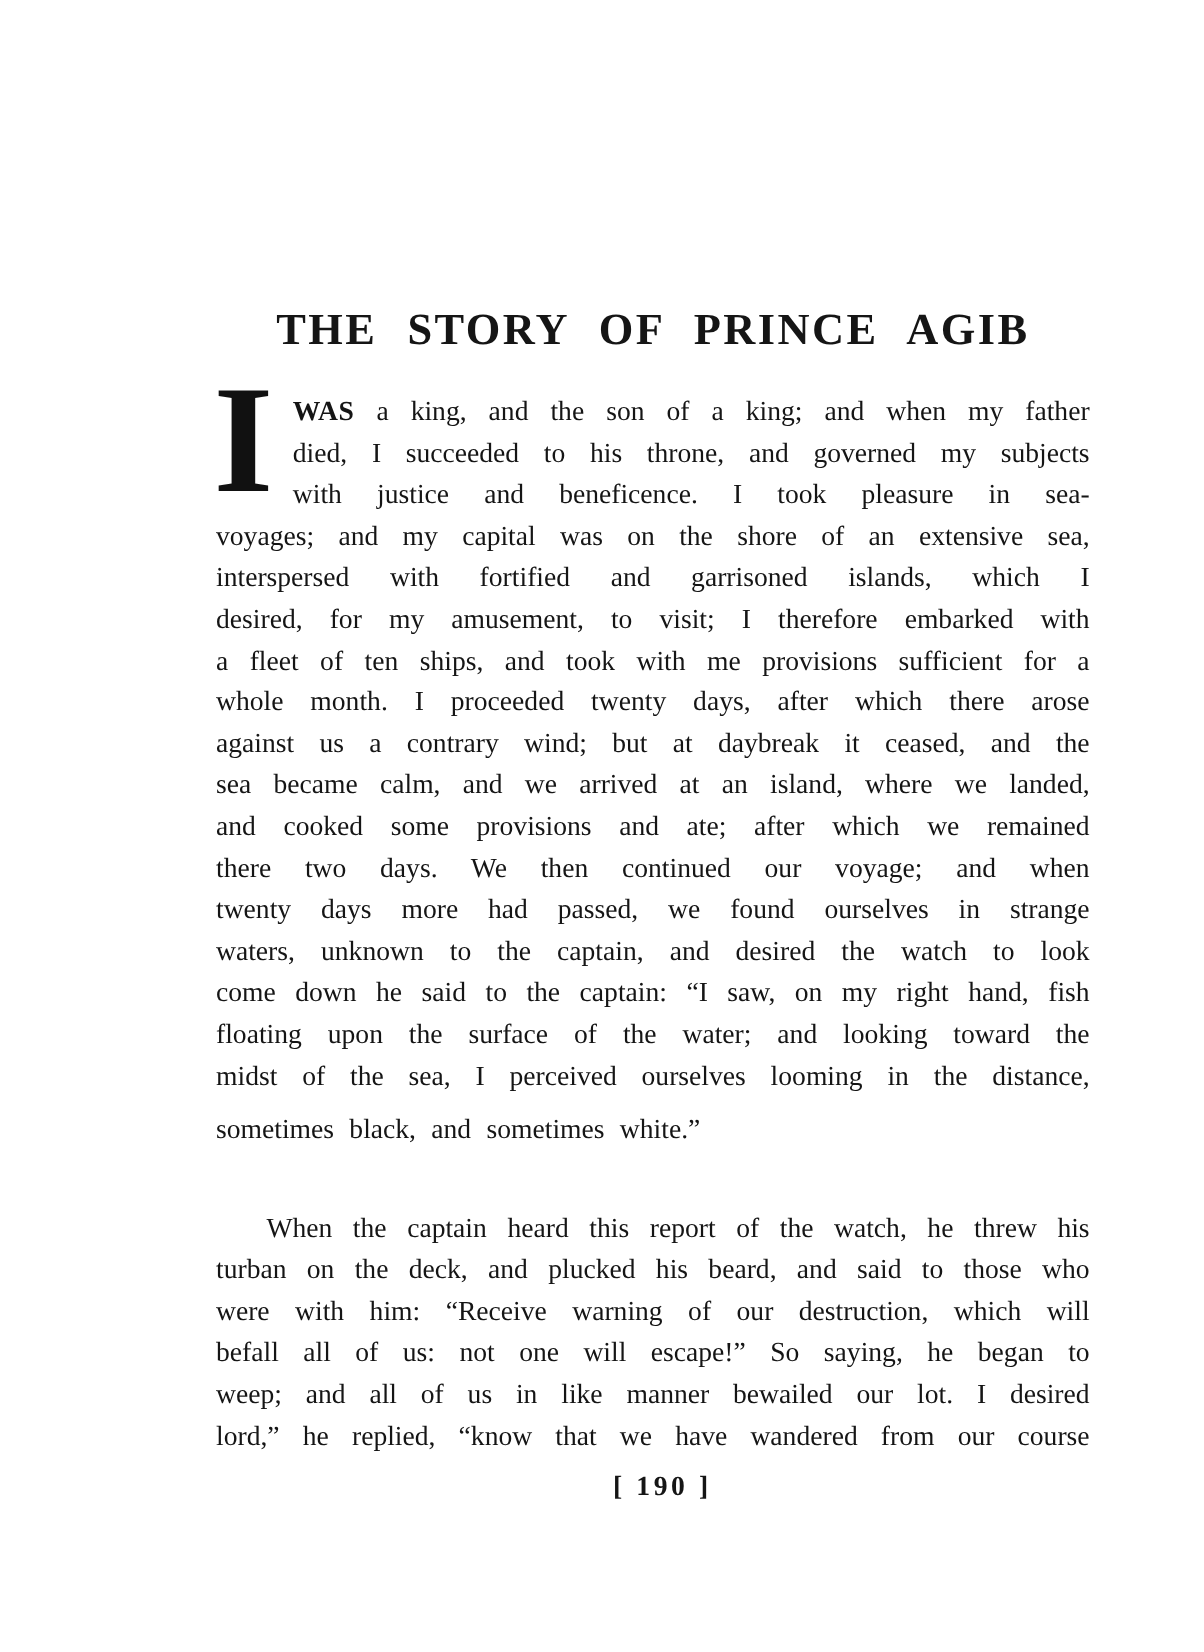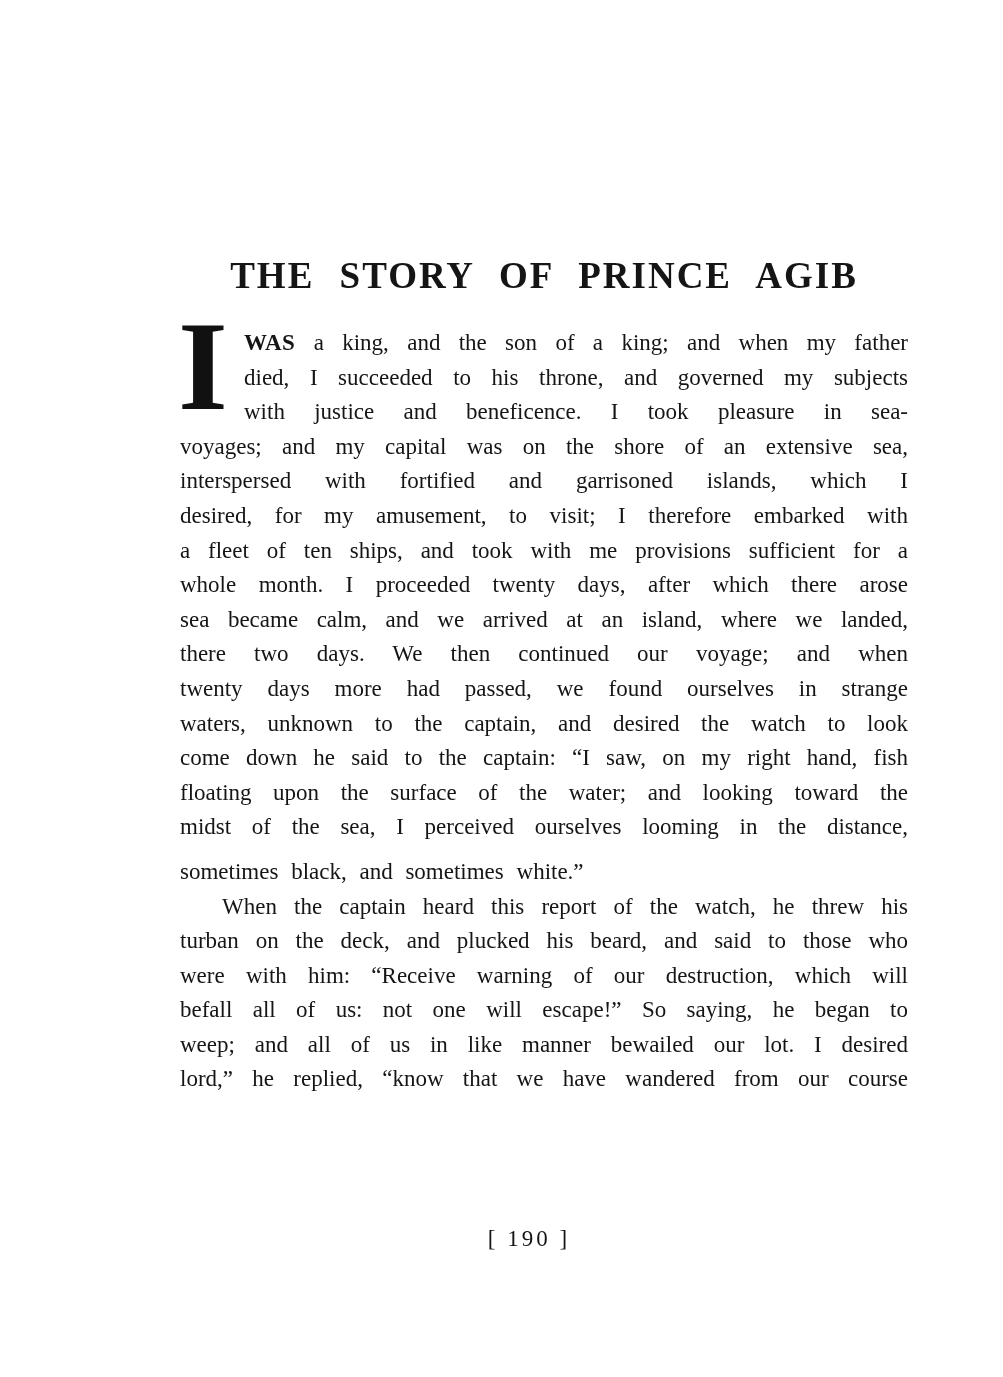--- a/index.html
+++ b/index.html
@@ -68,31 +68,33 @@
     font-family: "Liberation Serif", serif;
     color: #111111;
   }
   .para-end {
     text-align-last: left;
     word-spacing: 7px;
     margin-top: 10px;
   }
   .para-indent {
     text-indent: 42px;
+    margin-top: 48px;
   }
   .page-number {
     position: absolute;
     top: 1222px;
-    left: 165px;
+    left: 188px;
     width: 728px;
     height: 34px;
     line-height: 34px;
     text-align: center;
     font-size: 23px;
     letter-spacing: 3px;
+    font-weight: bold;
   }
 </style>
 </head>
 <body>
 
 <div class="book-page">
 
   <div class="page-title">THE STORY OF PRINCE AGIB</div>
 
   <div class="body-text">
@@ -101,21 +103,23 @@
       <span class="drop-cap">I</span>
 
       <div class="line dc-indent first-line"><span>WAS</span><span class="restweight"> a king, and the son of a king; and when my father</span></div>
       <div class="line dc-indent">died, I succeeded to his throne, and governed my subjects</div>
       <div class="line dc-indent">with justice and beneficence.  I took pleasure in sea-</div>
       <div class="line">voyages; and my capital was on the shore of an extensive sea,</div>
       <div class="line">interspersed with fortified and garrisoned islands, which I</div>
       <div class="line">desired, for my amusement, to visit; I therefore embarked with</div>
       <div class="line">a fleet of ten ships, and took with me provisions sufficient for a</div>
       <div class="line">whole month.  I proceeded twenty days, after which there arose</div>
+      <div class="line">against us a contrary wind; but at daybreak it ceased, and the</div>
       <div class="line">sea became calm, and we arrived at an island, where we landed,</div>
+      <div class="line">and cooked some provisions and ate; after which we remained</div>
       <div class="line">there two days.  We then continued our voyage; and when</div>
       <div class="line">twenty days more had passed, we found ourselves in strange</div>
       <div class="line">waters, unknown to the captain, and desired the watch to look</div>
       <div class="line">come down he said to the captain: “I saw, on my right hand, fish</div>
       <div class="line">floating upon the surface of the water; and looking toward the</div>
       <div class="line">midst of the sea, I perceived ourselves looming in the distance,</div>
       <div class="line para-end">sometimes black, and sometimes white.”</div>
     </div>
 
     <div class="paragraph">

